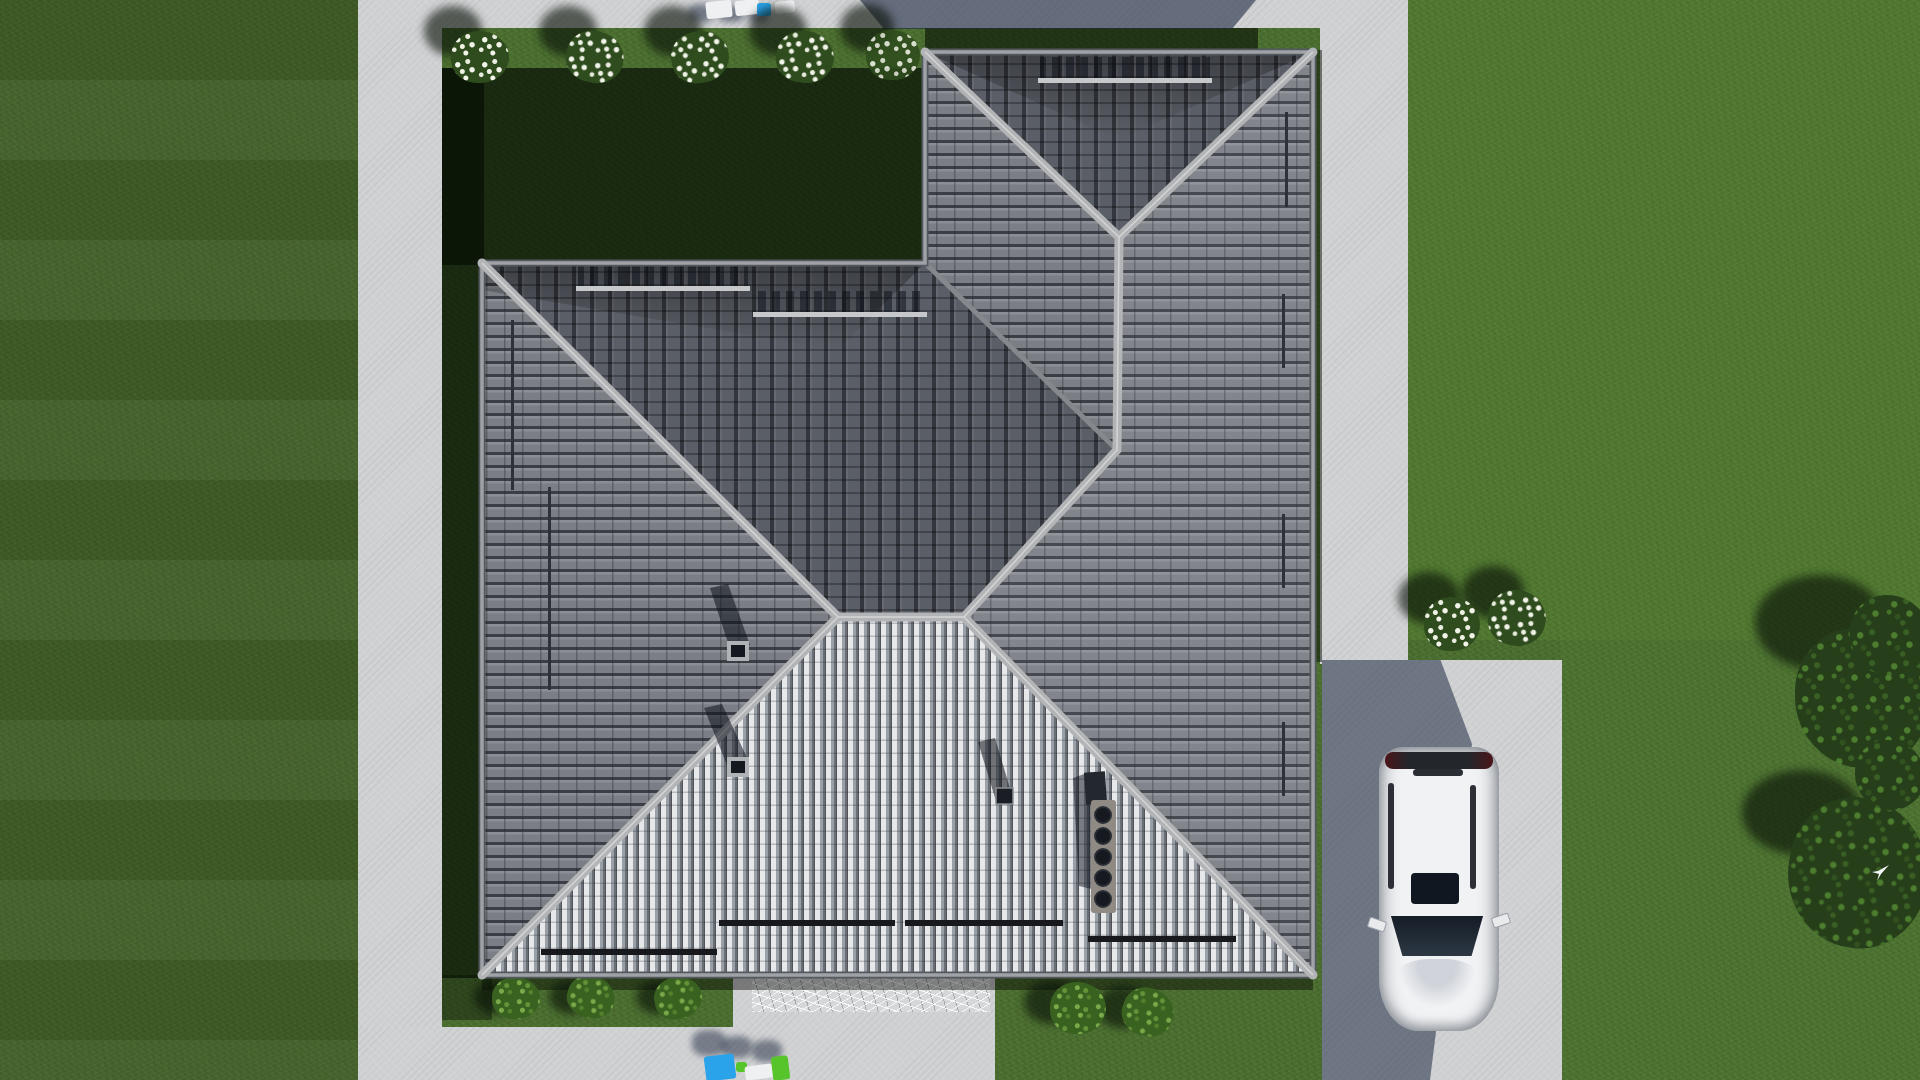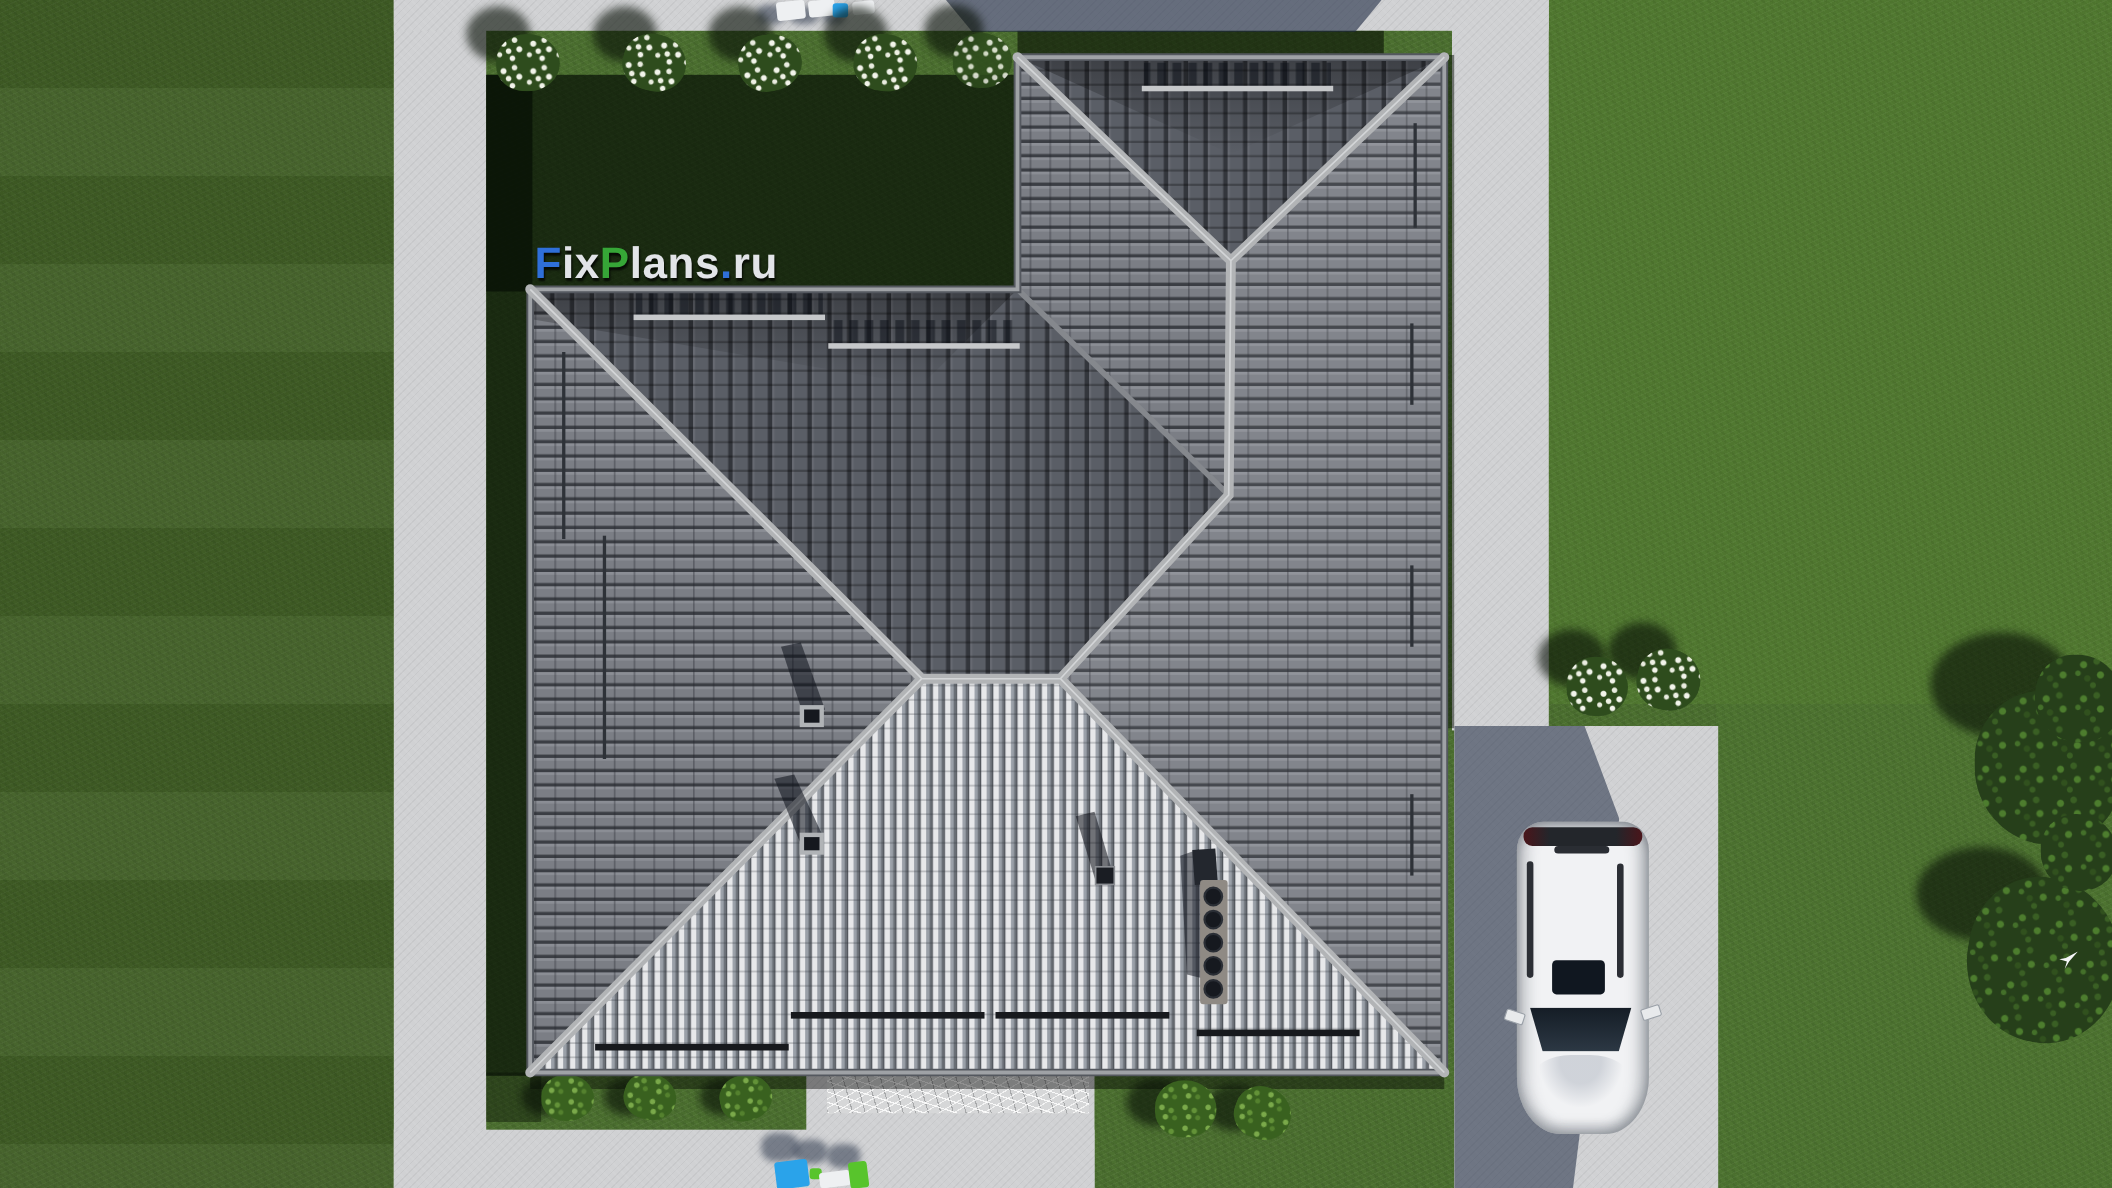--- a/index.html
+++ b/index.html
@@ -235,21 +235,20 @@
     <polygon points="1073,778 1090,772 1096,890 1079,886" fill="rgba(12,16,26,.5)"></polygon>
     <rect x="1085" y="772" width="21" height="32" fill="#23272e" transform="rotate(-4 1095 788)"></rect>
     <rect x="1091" y="800" width="25" height="113" rx="3" fill="#8f8a84"></rect>
     <circle cx="1103" cy="815" r="8" fill="#16191f" stroke="#2a2e35" stroke-width="2"></circle>
     <circle cx="1103" cy="836" r="8" fill="#16191f" stroke="#2a2e35" stroke-width="2"></circle>
     <circle cx="1103" cy="857" r="8" fill="#16191f" stroke="#2a2e35" stroke-width="2"></circle>
     <circle cx="1103" cy="878" r="8" fill="#16191f" stroke="#2a2e35" stroke-width="2"></circle>
     <circle cx="1103" cy="899" r="8" fill="#16191f" stroke="#2a2e35" stroke-width="2"></circle>
   </svg>
 
-  <div class="abs watermark"><span style="color: rgb(47, 111, 217);">F</span><span style="color: rgb(226, 228, 232);">ix</span><span style="color: rgb(54, 166, 55);">P</span><span style="color: rgb(226, 228, 232);">lans</span><span style="color: rgb(47, 111, 217);">.</span><span style="color: rgb(226, 228, 232);">ru</span></div>
 
   <div class="abs car">
     <div class="abs car-body"></div>
     <div class="abs car-tail"></div>
     <div class="abs car-rearwin"></div>
     <div class="abs car-rail-l"></div>
     <div class="abs car-rail-r"></div>
     <div class="abs car-sunroof"></div>
     <div class="abs car-wind"></div>
     <div class="abs car-hood"></div>

